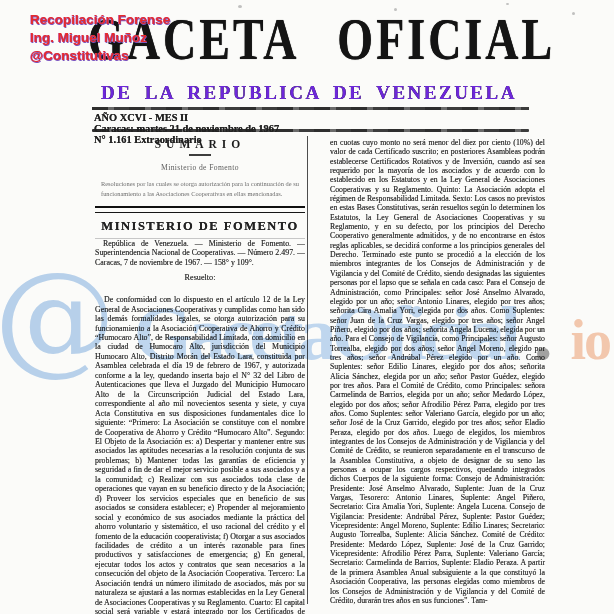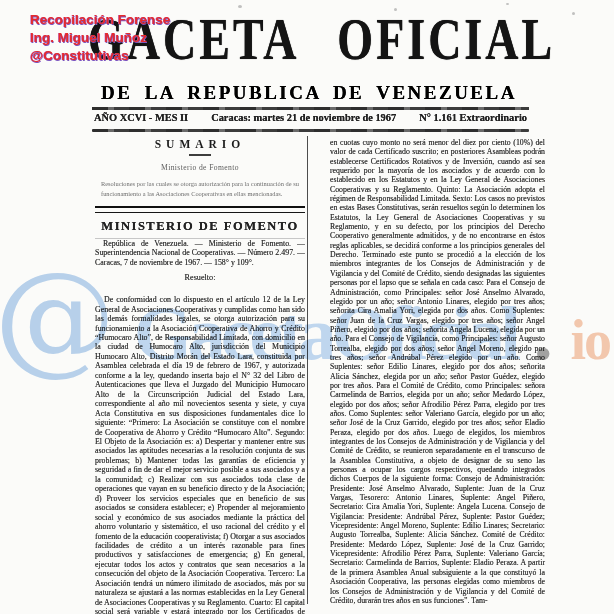--- a/index.html
+++ b/index.html
@@ -11,31 +11,31 @@
   .stamp{position:absolute;left:3px;top:11px;z-index:3;font-family:"Liberation Sans",sans-serif;
          font-weight:bold;font-size:13.5px;line-height:1.32;color:#e62b2b;
          text-shadow:0.6px 0.6px 0 #7d55c0, -0.4px -0.4px 0 #b86ad0;margin-left:27px;}
 
   
   .masthead{position:absolute;left:88px;top:10px;width:442px;text-align:center;z-index:2;}
   .mast-title{font-weight:bold;color:#141414;font-size:46px;line-height:1;
               letter-spacing:3px;word-spacing:26px;transform:scaleY(1.3);transform-origin:top center;
               white-space:nowrap;text-shadow:0 0 .6px #000;}
   .mast-sub{position:absolute;left:88px;top:82px;width:442px;text-align:center;font-weight:bold;
-            font-size:19px;letter-spacing:2.5px;word-spacing:5px;color:#000000;z-index:2;
+            font-size:19px;letter-spacing:2.5px;word-spacing:5px;color:#6d28d9;z-index:2;
             text-shadow:0 0 .5px #000;}
 
   .rule{position:absolute;left:92px;width:437px;height:2.6px;
         background:repeating-linear-gradient(90deg,#2e2e2e 0 16px,#6a6a6a 16px 22px,#3c3c3c 22px 37px);}
   .rule1{top:107px;}
   .rule2{top:129px;border-radius:1px;}
 
   .dateline{position:absolute;left:92px;top:112px;width:437px;display:flex;z-index:2;
             justify-content:space-between;font-size:10.4px;font-weight:bold;color:#222;
-            padding:0 2px;box-sizing:border-box;text-shadow:0 0 .4px #222;}
+            padding:0 2px;box-sizing:border-box;text-shadow:0 0 .4px #222;flex-direction:column;}
 
   .vdivider{position:absolute;left:307px;top:136px;width:1px;height:468px;background:#4d4d4d;}
 
   .col{position:absolute;top:138px;color:#343434;}
   .col-left{left:95px;width:210px;}
   .col-right{left:330px;width:215px;}
 
   .sumario-title{text-align:center;font-weight:bold;font-size:11.5px;letter-spacing:5px;color:#1c1c1c;font-family:Liberation Serif, serif;}
   .sumario-dash{width:22px;height:2px;background:#3d3d3d;margin:4px auto 7px auto;}
   .sumario-min{text-align:center;font-size:7.6px;color:#5c5c5c;letter-spacing:.4px;}

